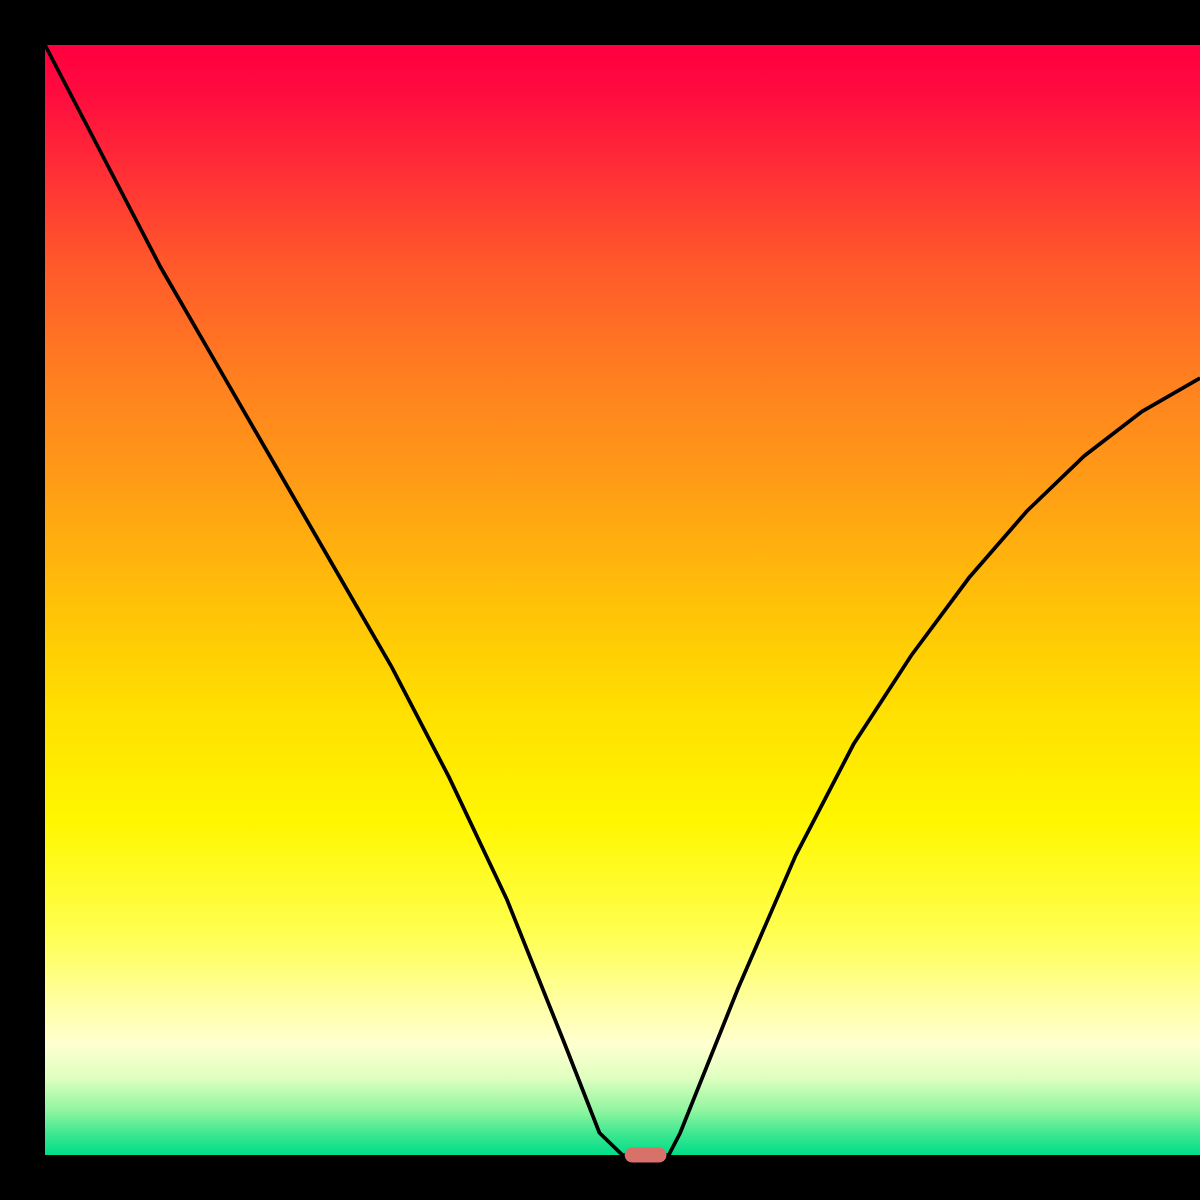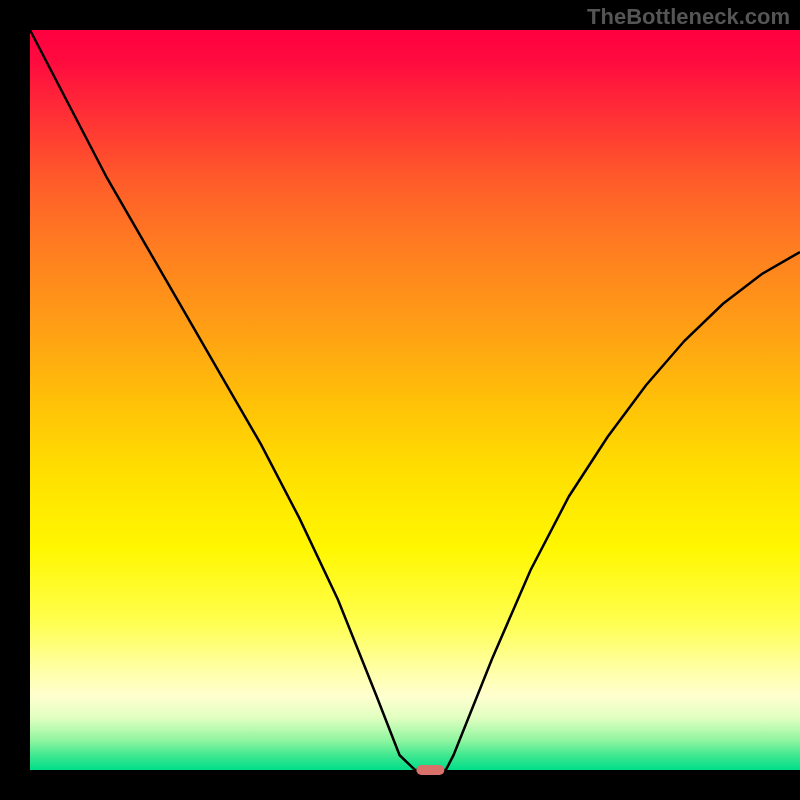--- a/index.html
+++ b/index.html
@@ -27,21 +27,20 @@
     z-index: 10;
   }
   svg {
     display: block;
   }
 </style>
 </head>
 <body>
 
 <div class="chart-container">
-  <div class="watermark">TheBottleneck.com</div>
   <svg id="chart-svg" width="800" height="800">
     <defs>
       <linearGradient id="bg-grad" x1="0" y1="0" x2="0" y2="1">
           <stop offset="0%" stop-color="#ff0040"></stop>
           <stop offset="4%" stop-color="#ff0a3f"></stop>
           <stop offset="10%" stop-color="#ff2838"></stop>
           <stop offset="20%" stop-color="#ff5a2a"></stop>
           <stop offset="30%" stop-color="#ff7f20"></stop>
           <stop offset="40%" stop-color="#ff9e15"></stop>
           <stop offset="50%" stop-color="#ffc008"></stop>

